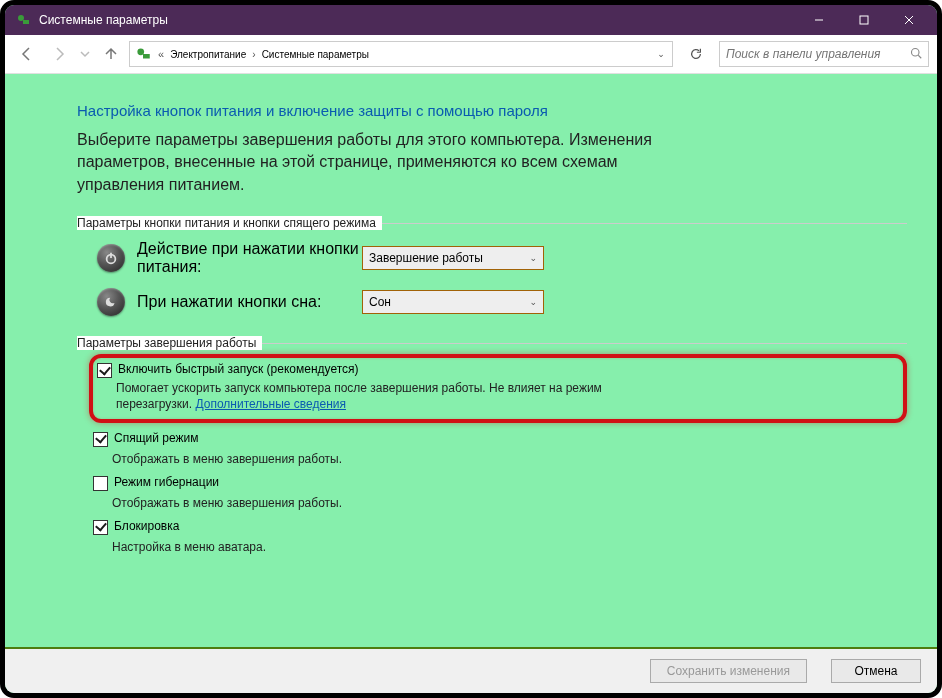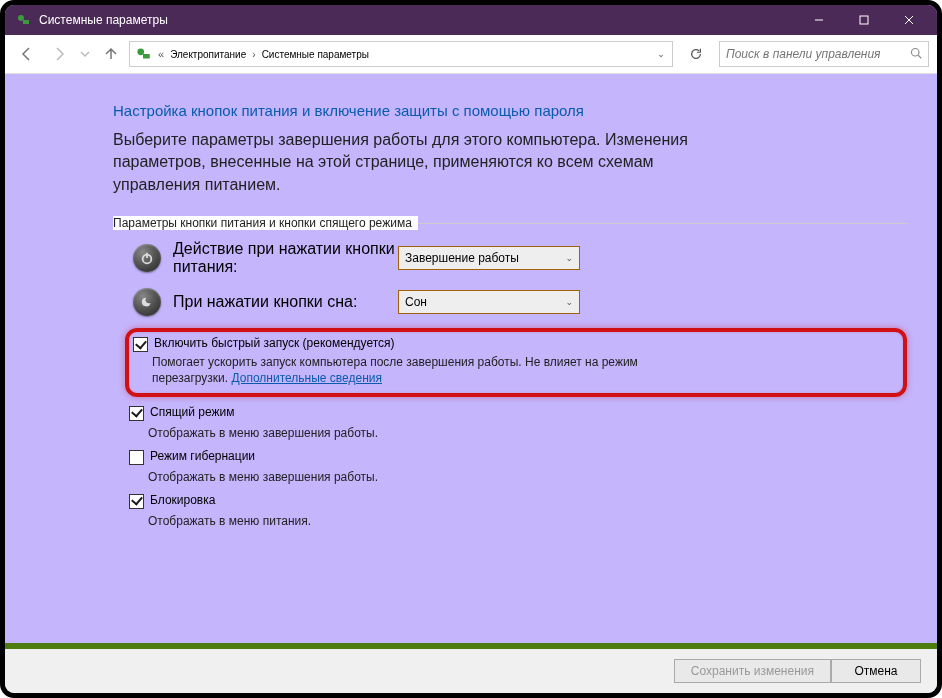--- a/index.html
+++ b/index.html
@@ -12,21 +12,21 @@
   }
   .window {
     width: 942px;
     height: 698px;
     box-sizing: border-box;
     border: 5px solid #000;
     border-radius: 14px;
     overflow: hidden;
     display: flex;
     flex-direction: column;
-    background: #c4b5fd;
+    background: #86efac;
     position: relative;
   }
   
   .titlebar {
     height: 30px;
     background: #4c2a57;
     color: #fff;
     display: flex;
     align-items: center;
     padding: 0 6px 0 10px;
@@ -96,21 +96,21 @@
   .search-box input {
     border: none; outline: none; flex:1;
     font-size: 12px; color: #777;
     font-style: italic;
   }
   .search-box .search-icon { color:#888; width:14px; }
 
   
   .content {
     flex: 1;
-    padding: 20px 30px 10px 108px;
+    padding: 20px 30px 10px 72px;
     overflow: auto;
   }
   h1.page-title {
     color: #0a5bb0;
     font-size: 15px;
     font-weight: 400;
     margin: 8px 0 10px 0;
   }
   .intro {
     font-size: 16px;
@@ -199,26 +199,26 @@
     box-shadow: 0 0 6px rgba(208,16,21,0.4), inset 0 0 3px rgba(208,16,21,0.2);
   }
   .highlight-box .chk-group { margin: 0; }
   .highlight-box .chk-desc { margin-left: 19px; margin-bottom: 2px;}
   .highlight-box .chk-item { margin-left:0; }
 
   
   .footer {
     height: 44px;
     background: #f0f0f0;
-    border-top: 6px solid #4d7c0f;
+    border-top: 2px solid #4d7c0f;
     display: flex;
     align-items: center;
     justify-content: flex-end;
     padding: 0 16px;
-    gap: 0;
+    gap: 24px;
   }
   .footer button {
     height: 24px;
     min-width: 140px;
     font-size: 12px;
     border: 1px solid #aaa;
     background: #e9e9e9;
     padding: 0 16px;
     cursor: pointer;
   }
@@ -345,20 +345,24 @@
           <path d="M12 9a5 5 0 1 1-5-6 4 4 0 0 0 5 6z"></path>
         </svg>
       </div>
       <div class="btn-row-label">При нажатии кнопки сна:</div>
       <div class="dropdown">
         <span>Сон</span>
         <span class="dd-caret">⌄</span>
       </div>
     </div>
 
+    <div class="fieldset-row" style="margin-top:20px;">
+      <span class="fs-label">Параметры завершения работы</span>
+      <span class="fs-line"></span>
+    </div>
 
     <div class="highlight-box">
       <div class="chk-group">
         <div class="chk-item">
           <span class="chk-box checked"></span>
           <span class="chk-label">Включить быстрый запуск (рекомендуется)</span>
         </div>
         <div class="chk-desc">
           <span>Помогает ускорить запуск компьютера после завершения работы. Не влияет на режим перезагрузки. </span><a>Дополнительные сведения</a>
         </div>
@@ -380,21 +384,21 @@
       </div>
     </div>
     <div class="chk-desc">Отображать в меню завершения работы.</div>
 
     <div class="chk-group">
       <div class="chk-item">
         <span class="chk-box checked"></span>
         <span class="chk-label">Блокировка</span>
       </div>
     </div>
-    <div class="chk-desc">Отображать в меню питания.</div>
+    <div class="chk-desc">Настройка в меню аватара.</div>
 
   </div>
 
   <div class="footer">
     <button disabled="">Сохранить изменения</button>
     <button class="cancel">Отмена</button>
   </div>
 
 </div>
 

